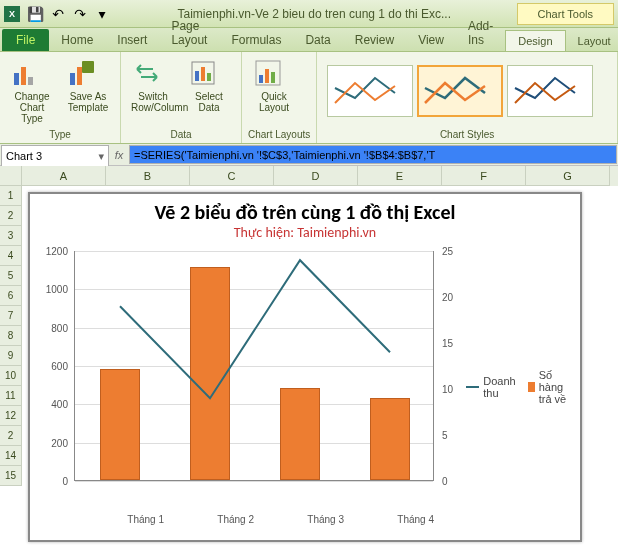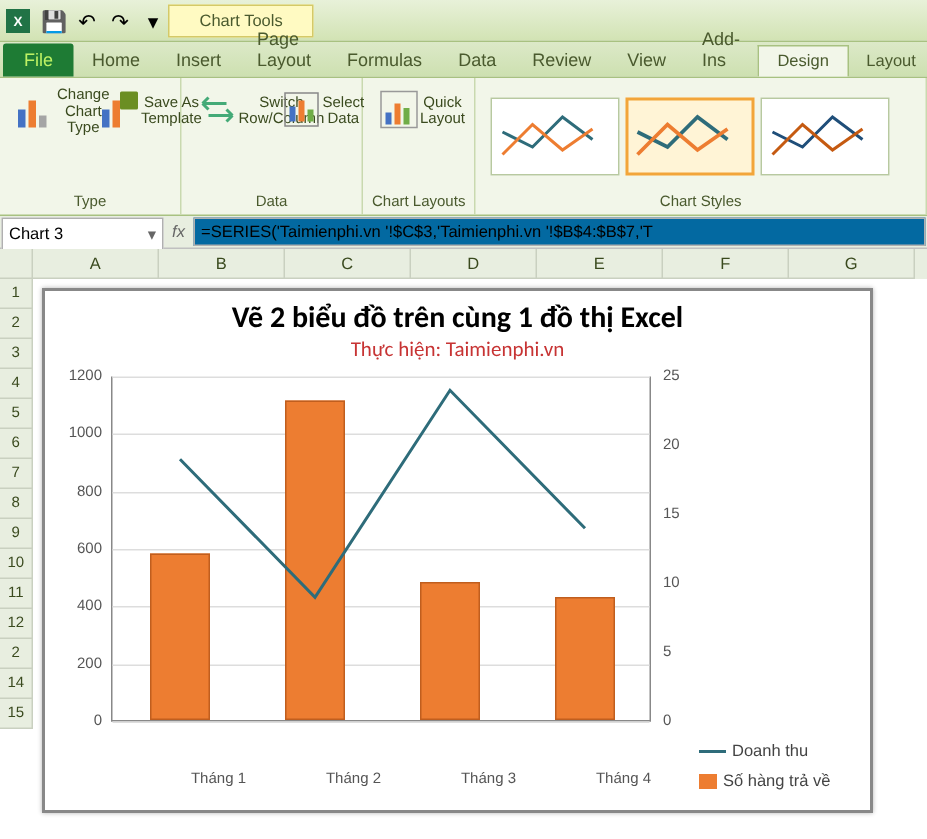--- a/index.html
+++ b/index.html
@@ -12,31 +12,31 @@
 .chart-tools{background:#fffac2;padding:4px 20px;color:#4a5a2e;border:1px solid #d4c968}
 .tabs{height:24px;background:linear-gradient(#dce9c8,#cde0b0);display:flex;align-items:flex-end;padding-left:2px;border-bottom:1px solid #a8c181}
 .tab{padding:4px 12px;color:#4a5a2e;cursor:pointer;font-size:12px}
 .tab.file{background:#1e7b34;color:#bef264;border-radius:2px 2px 0 0;padding:4px 14px}
 .ct-tab{padding:4px 12px;color:#4a5a2e}
 .ct-tab.active{background:#f2f6e9;border:1px solid #a8c181;border-bottom:none}
 .ribbon{height:92px;background:#f2f6e9;display:flex;border-bottom:1px solid #a8c181}
 .group{border-right:1px solid #c9d9af;padding:3px 6px;display:flex;flex-direction:column;justify-content:space-between}
 .group-label{text-align:center;color:#4a5a2e;font-size:10px;padding-top:2px}
 .grp-btns{display:flex;gap:4px}
-.big-btn{display:flex;align-items:center;text-align:center;padding:2px 4px;cursor:pointer;max-width:52px}
+.big-btn{display:flex;flex-direction:column;text-align:center;padding:2px 4px;cursor:pointer;max-width:52px}
 .big-btn .ico{width:32px;height:32px;margin-bottom:2px;display:flex;align-items:center;justify-content:center}
 .big-btn .lbl{font-size:10px;line-height:11px;color:#3a4a1e}
 .styles-gallery{flex:1;display:flex;align-items:center;gap:4px;padding:4px}
 .style-thumb{width:86px;height:52px;border:1px solid #b8c9a0;background:#fff;display:flex;align-items:center;justify-content:center}
 .style-thumb.sel{border:2px solid #f2a53a;background:#fff4d6}
 .namebox-row{height:22px;display:flex;border-bottom:1px solid #c0c0c0;background:#e8eee0}
 .namebox{width:108px;border:1px solid #b0b0b0;background:#fff;display:flex;align-items:center;padding:10px 4px;margin:1px}
 .namebox .dd{margin-left:auto;color:#666}
 .fx-ico{width:18px;display:flex;align-items:center;justify-content:center;color:#666;font-style:italic}
-.formula{flex:1;border:1px solid #b0b0b0;background:#0369a1;display:flex;align-items:center;padding:0 4px;margin:1px;font-family:Calibri,sans-serif}
+.formula{flex:1;border:1px solid #b0b0b0;background:#3b82f6;display:flex;align-items:center;padding:0 4px;margin:1px;font-family:Calibri,sans-serif}
 .sheet{display:flex;height:calc(559px - 28px - 24px - 92px - 22px)}
 .row-hdrs{width:22px;background:#e8eee0}
 .row-hdr{height:20px;border-bottom:1px solid #c9d0c0;border-right:1px solid #c9d0c0;display:flex;align-items:center;justify-content:center;color:#3a4a1e;font-size:10px}
 .grid{flex:1;position:relative}
 .col-hdrs{display:flex;height:20px;background:#e8eee0}
 .col-hdr{width:84px;border-right:1px solid #c9d0c0;border-bottom:1px solid #c9d0c0;display:flex;align-items:center;justify-content:center;color:#3a4a1e;font-size:11px}
 .cells{position:absolute;top:20px;left:0;right:0;bottom:0}
 .chart-obj{position:absolute;left:6px;top:6px;width:554px;height:350px;background:#fff;border:2px solid #888;box-shadow:0 0 3px rgba(0,0,0,0.3)}
 .chart-title{text-align:center;font-size:20px;font-weight:bold;font-family:Calibri,sans-serif;padding-top:6px}
 .chart-sub{text-align:center;color:#c73434;font-size:14px;font-family:Calibri,sans-serif}
@@ -45,37 +45,38 @@
 .yaxis-l{position:absolute;left:-34px;top:0;bottom:0;width:30px}
 .yaxis-r{position:absolute;right:-26px;top:0;bottom:0;width:22px}
 .ytick{position:absolute;right:2px;font-size:10px;color:#555;transform:translateY(-50%)}
 .ytick-r{position:absolute;left:2px;font-size:10px;color:#555;transform:translateY(-50%)}
 .plot-area{position:absolute;inset:0;border-left:1px solid #888;border-bottom:1px solid #888;border-right:1px solid #888}
 .gridline{position:absolute;left:0;right:0;border-top:1px solid #ddd}
 .bar{position:absolute;bottom:0;width:40px;background:#ed7d31;border:1px solid #c05e1e}
 .linepath{position:absolute;inset:0}
 .xaxis{position:absolute;left:0;right:0;bottom:-18px;display:flex}
 .xtick{flex:1;text-align:right;font-size:10px;color:#555}
-.legend{width:110px;display:flex;flex-direction:column;justify-content:flex-end;gap:8px;font-size:10px;color:#444}
+.legend{width:110px;display:flex;justify-content:flex-start;gap:8px;font-size:10px;color:#444}
 .lg-item{display:flex;align-items:center;gap:4px}
 .lg-line{width:18px;height:2px;background:#2e6c7a}
 .lg-box{width:12px;height:10px;background:#ed7d31}
 .corner{width:22px;height:20px;background:#e8eee0;border-right:1px solid #c9d0c0;border-bottom:1px solid #c9d0c0}
 </style>
 </head>
 <body>
 
 <div class="titlebar">
   <div class="qat">
     <div class="excel-icon">X</div>
     <div class="qat-btn">💾</div>
     <div class="qat-btn">↶</div>
     <div class="qat-btn">↷</div>
     <div class="qat-btn">▾</div>
   </div>
+  <div class="title-text">Taimienphi.vn-Ve 2 bieu do tren cung 1 do thi Exc...</div>
   <div class="chart-tools">Chart Tools</div>
 </div>
 
 <div class="tabs">
   <div class="tab file">File</div>
   <div class="tab">Home</div>
   <div class="tab">Insert</div>
   <div class="tab">Page Layout</div>
   <div class="tab">Formulas</div>
   <div class="tab">Data</div>

